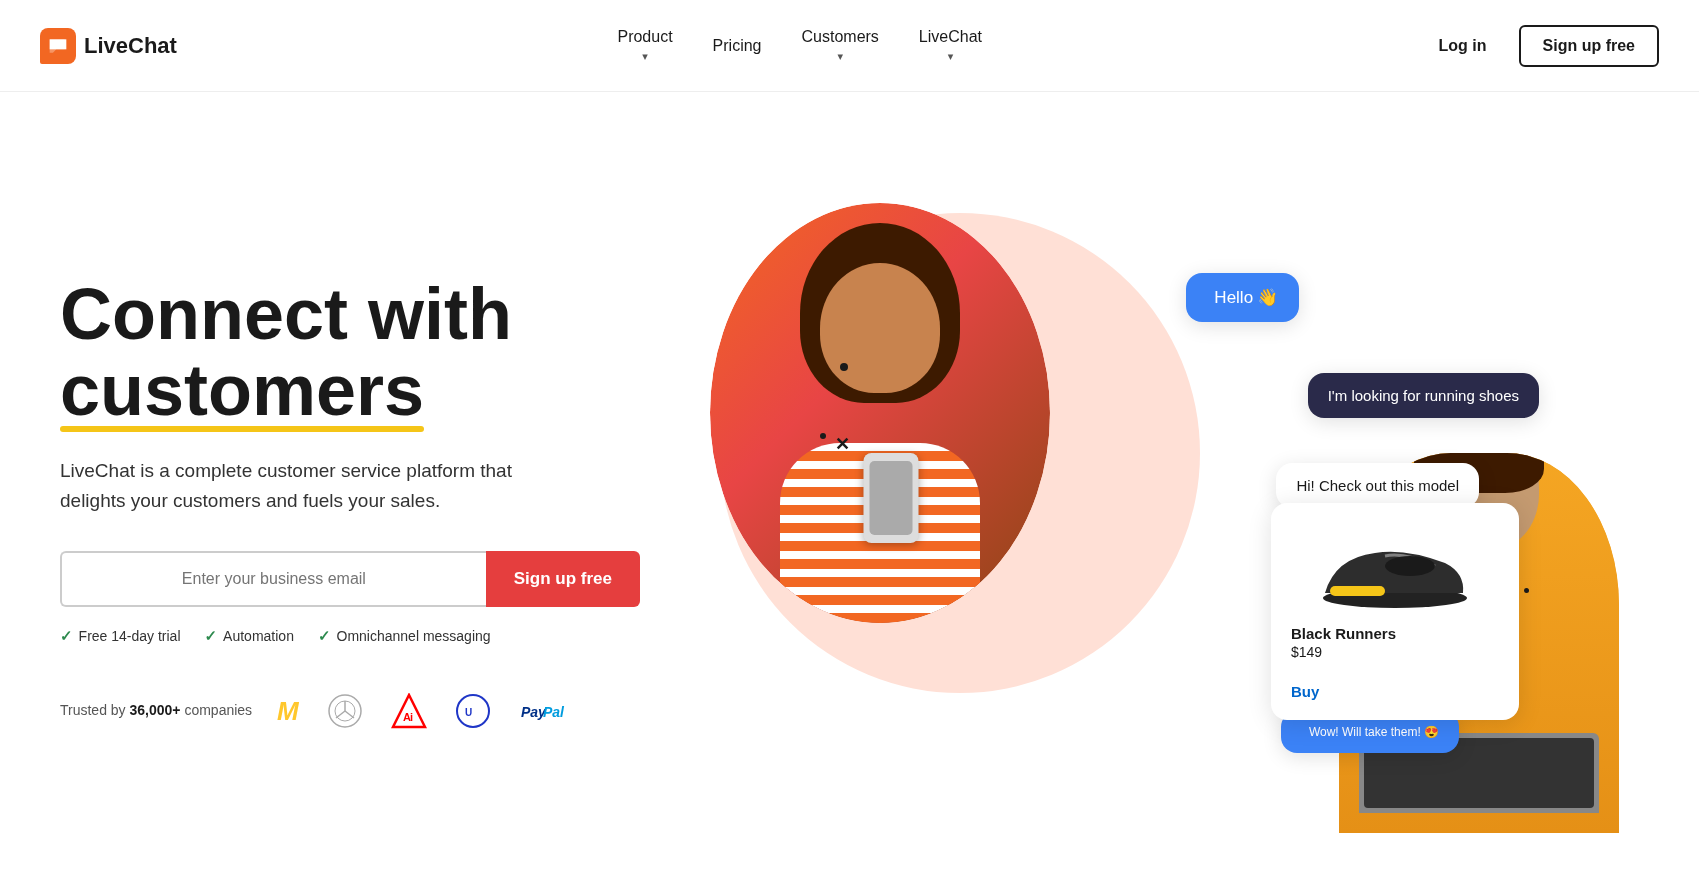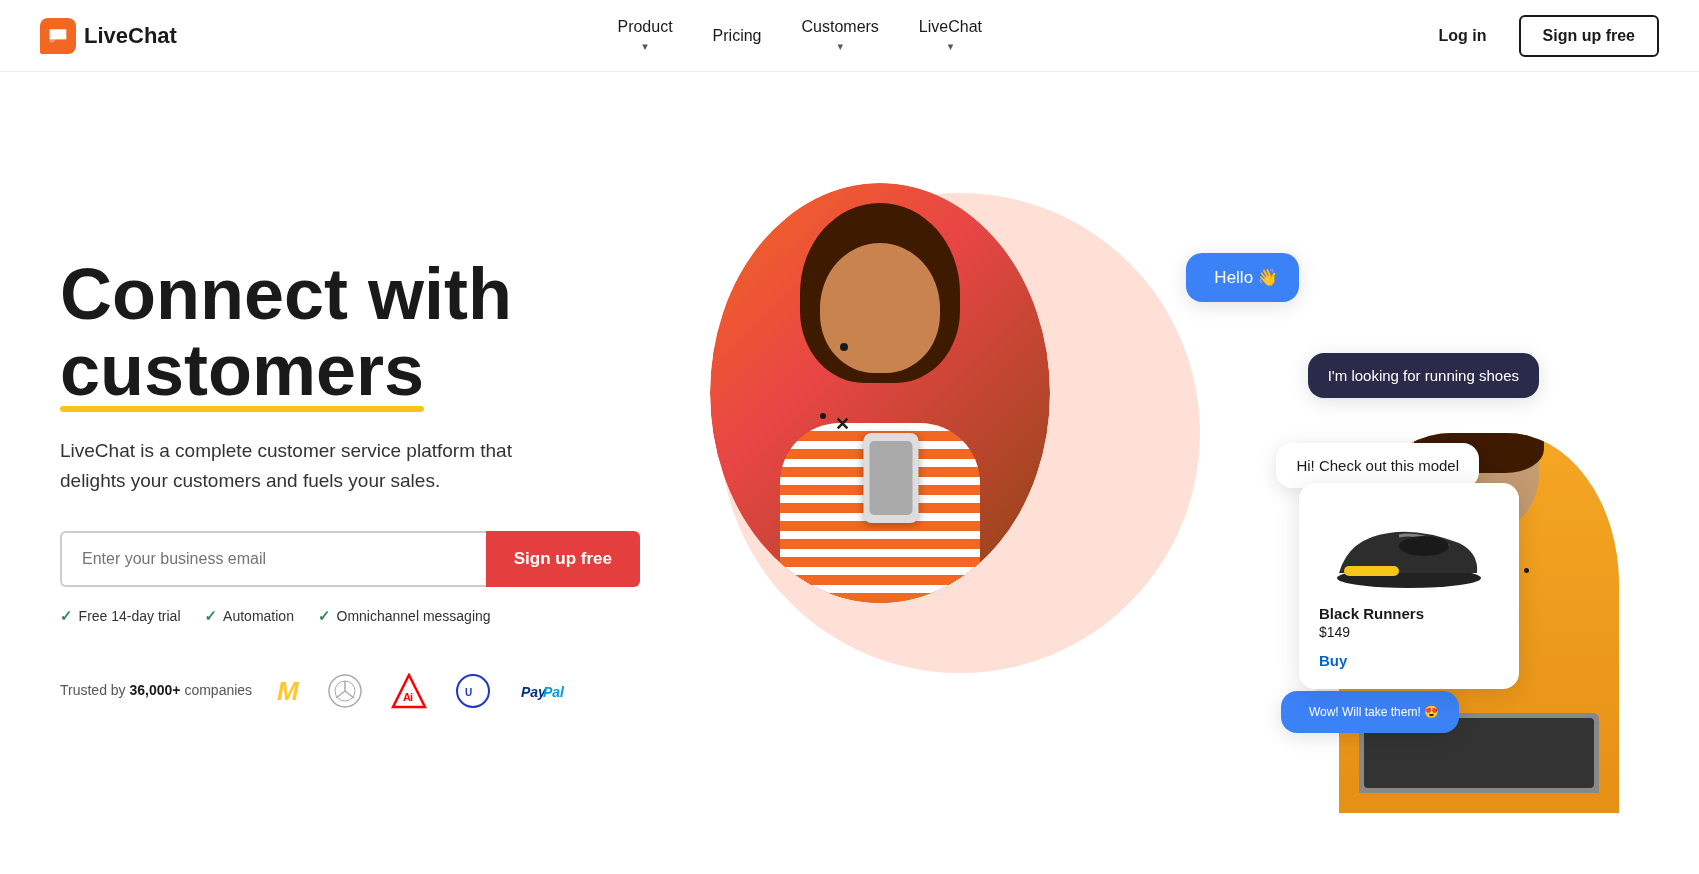--- a/index.html
+++ b/index.html
@@ -1,21 +1,21 @@
 <!DOCTYPE html>
 <html><head>
   <meta charset="utf-8">
   <style>
     * { margin: 0; padding: 0; box-sizing: border-box; }
     body { font-family: -apple-system, BlinkMacSystemFont, 'Segoe UI', sans-serif; background: #fff; overflow-x: hidden; }
 
     
     nav {
       display: flex; align-items: center; justify-content: space-between;
-      padding: 0 40px; height: 72px; border-bottom: 1px solid #eee;
+      padding: 0 40px; height: 92px; border-bottom: 1px solid #eee;
       position: sticky; top: 0; background: #fff; z-index: 100;
     }
     .nav-logo { display: flex; align-items: center; gap: 8px; cursor: pointer; }
     .logo-icon {
       width: 36px; height: 36px; background: #f26722;
       border-radius: 8px 8px 8px 2px;
       display: flex; align-items: center; justify-content: center;
     }
     .logo-icon svg { width: 20px; height: 20px; fill: white; }
     .logo-text { font-size: 22px; font-weight: 700; color: #1a1a1a; }
@@ -71,20 +71,21 @@
       margin-bottom: 36px; max-width: 520px;
     }
 
     
     .signup-form { display: flex; gap: 0; margin-bottom: 20px; }
     .email-input {
       flex: 1; padding: 14px 20px; font-size: 16px;
       border: 2px solid #ccc; border-right: none;
       border-radius: 6px 0 0 6px; outline: none;
       color: #0369a1;
+      text-align: center;
     }
     .signup-btn-hero {
       padding: 18px 28px; background: #e53e3e; color: white;
       font-size: 17px; font-weight: 700; border: none;
       border-radius: 0 6px 6px 0; cursor: pointer;
       white-space: nowrap;
     }
 
     
     .perks { display: flex; gap: 24px; margin-bottom: 48px; }
@@ -186,26 +187,26 @@
     
     .bubble-hello { top: 120px; right: 360px; font-size: 17px; }
 
     
     .product-card {
       position: absolute;
       background: white;
       border-radius: 16px;
       padding: 20px;
       box-shadow: 0 4px 24px rgba(0,0,0,0.12);
-      width: 220px;
+      width: 248px;
       top: 350px; right: 140px;
       z-index: 11;
     }
     .product-name { font-size: 15px; font-weight: 600; color: #1a1a1a; margin-bottom: 2px; }
-    .product-price { font-size: 14px; color: #1a1a1a; margin-bottom: 12px; }
+    .product-price { font-size: 14px; color: #1a1a1a; margin-bottom: 23px; }
     .product-buy { font-size: 15px; color: #0066cc; font-weight: 600; cursor: pointer; }
 
     
     .bubble-wow { bottom: 100px; right: 200px; font-size: 12px; }
 
     
     .dot {
       position: absolute; border-radius: 50%;
       background: #1a1a1a; z-index: 5;
     }

